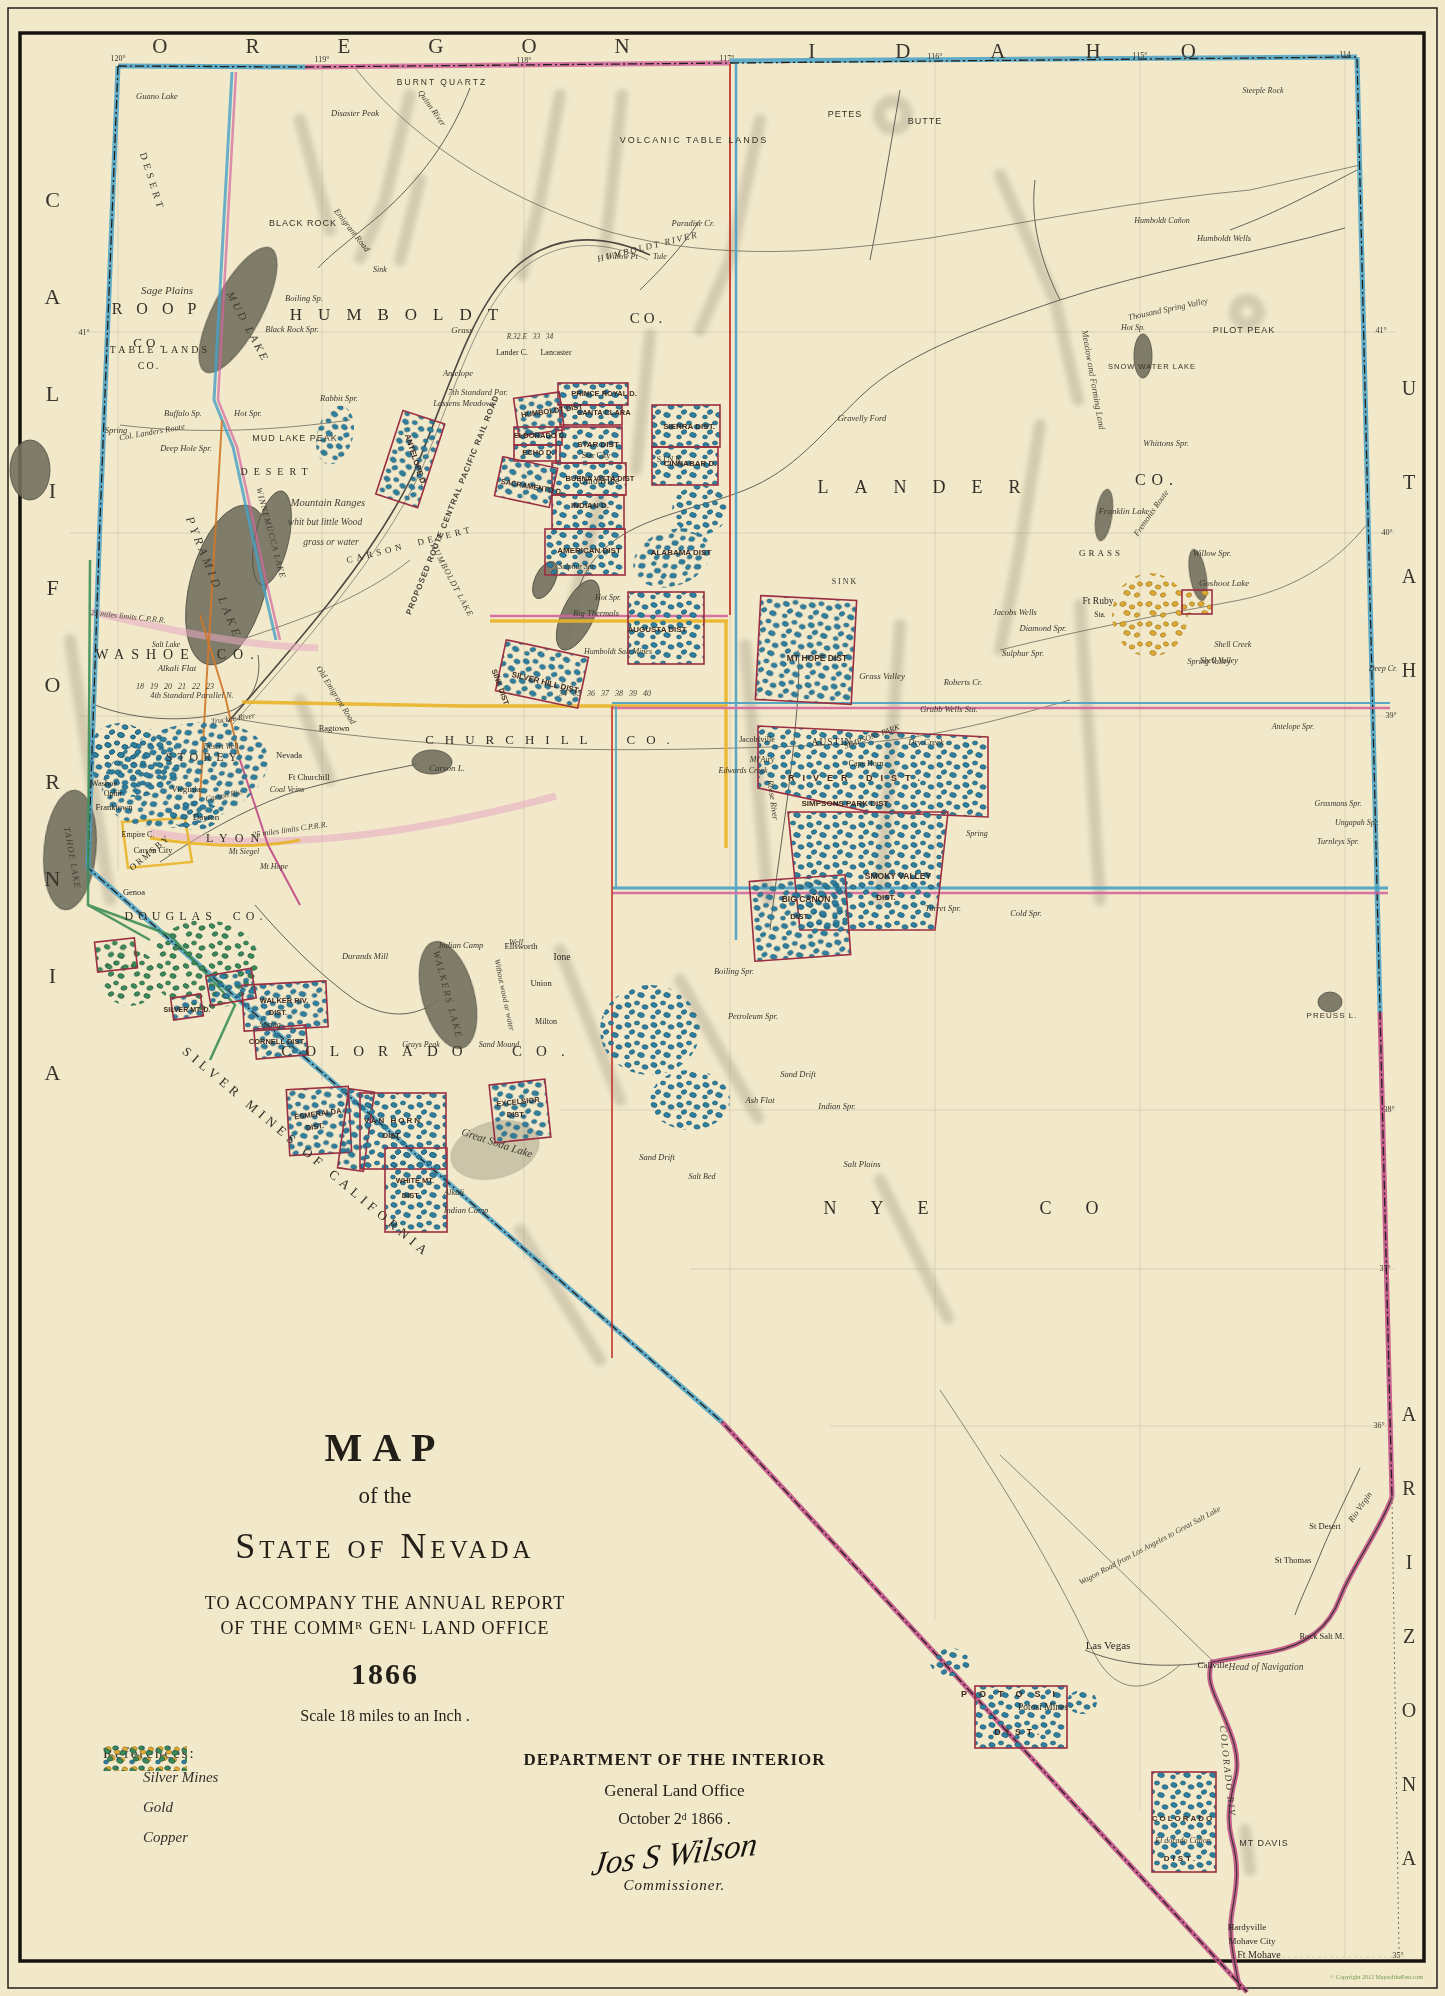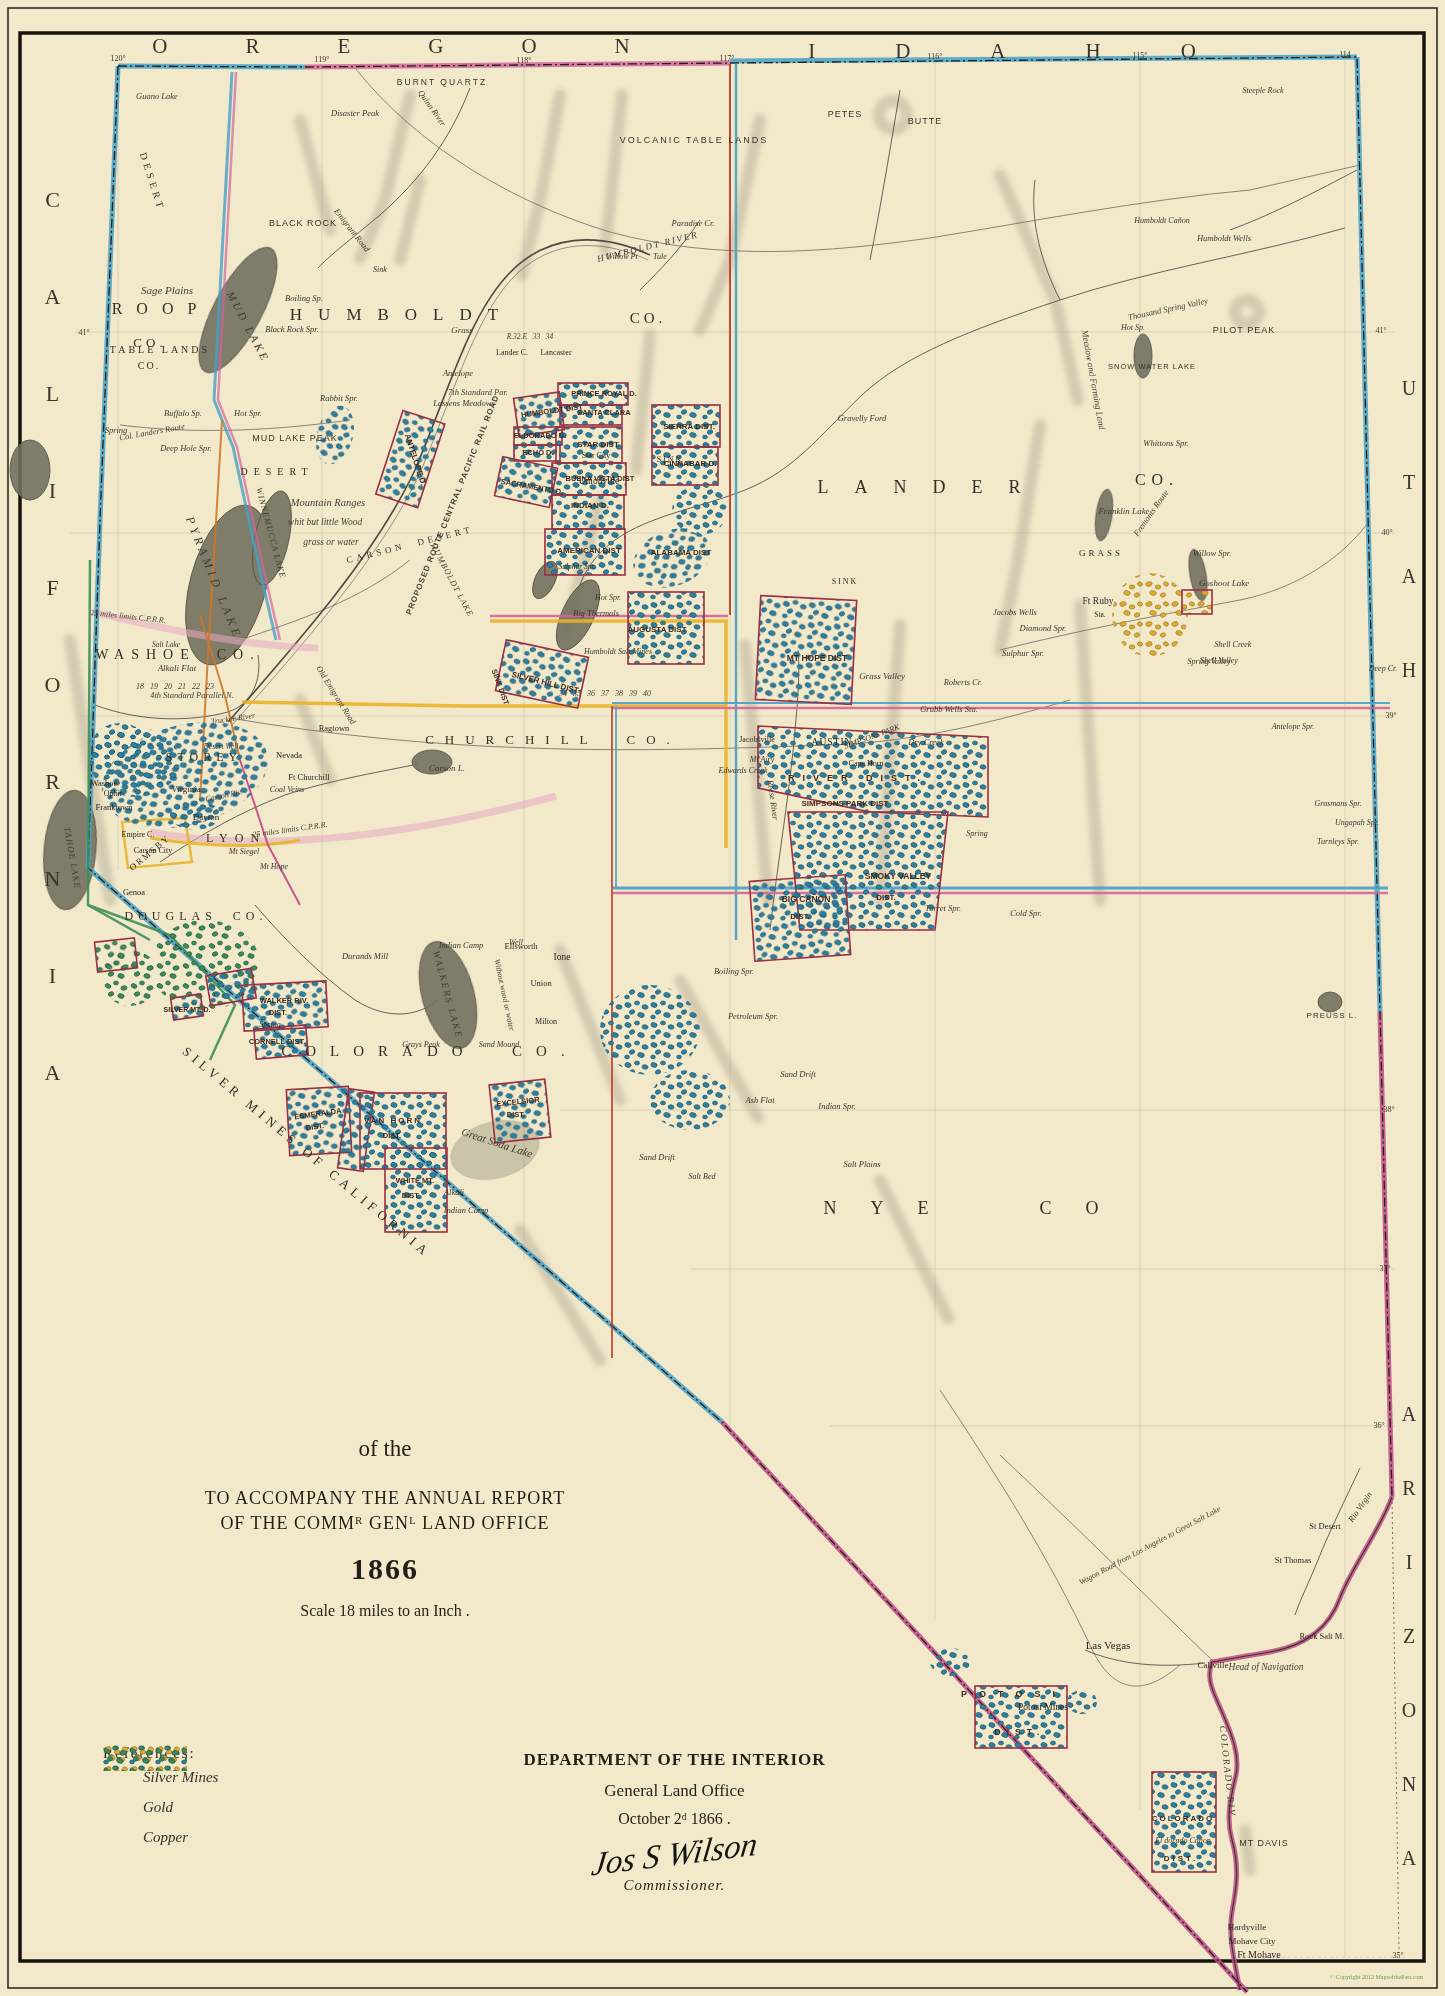--- a/index.html
+++ b/index.html
@@ -511,21 +511,23 @@
       <span class="ml note" style="left: 504px; top: 995px; font-size: 8px; transform: translate(-50%, -50%) rotate(78deg);">Without wood or water</span>
       <span class="ml co" style="left: 845px; top: 582px; font-size: 8px; letter-spacing: 2px; transform: translate(-50%, -50%);">SINK</span>
       <span class="ml co" style="left: 670px; top: 460px; font-size: 8px; letter-spacing: 2px; transform: translate(-50%, -50%);">SINK</span>
       <span class="ml note" style="left: 530px; top: 337px; font-size: 7.5px; transform: translate(-50%, -50%);">R.32.E   33   34</span>
       <span class="ml note" style="left: 175px; top: 687px; font-size: 8px; transform: translate(-50%, -50%);">18   19   20   21   22   23</span>
       <span class="ml note" style="left: 605px; top: 694px; font-size: 8px; transform: translate(-50%, -50%);">34   35   36   37   38   39   40</span>
       <span class="ml co" style="left: 410px; top: 545px; font-size: 9px; letter-spacing: 4px; transform: translate(-50%, -50%) rotate(-14deg);">CARSON  DESERT</span>
     </div>
 
   <div class="title-block">
+    <div class="t-map">MAP</div>
     <div class="t-ofthe">of the</div>
+    <div class="t-state">State of Nevada</div>
     <div class="t-rep1">TO ACCOMPANY THE ANNUAL REPORT</div>
     <div class="t-rep2">OF THE COMMᴿ GENᴸ LAND OFFICE</div>
     <div class="t-year">1866</div>
     <div class="t-scale">Scale 18 miles to an Inch .</div>
   </div>
 
   <div class="refs">
     <div class="refs-h">References:</div>
     <div class="ref-row">
       <svg class="ref-sw">

